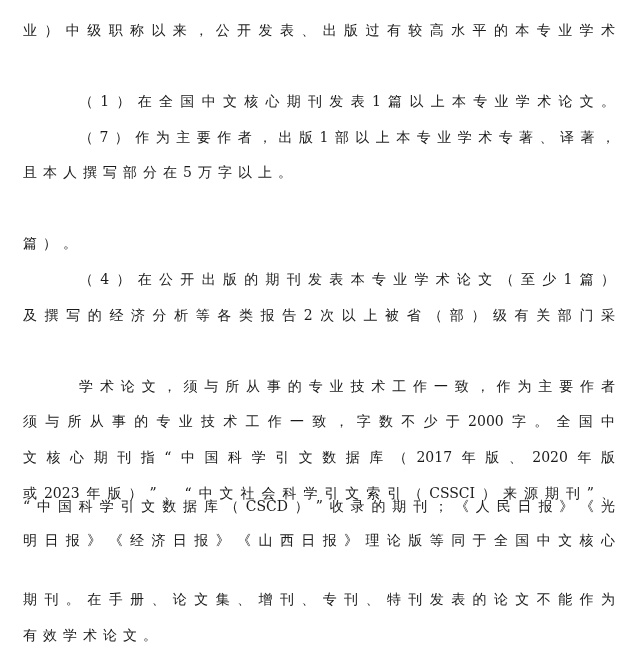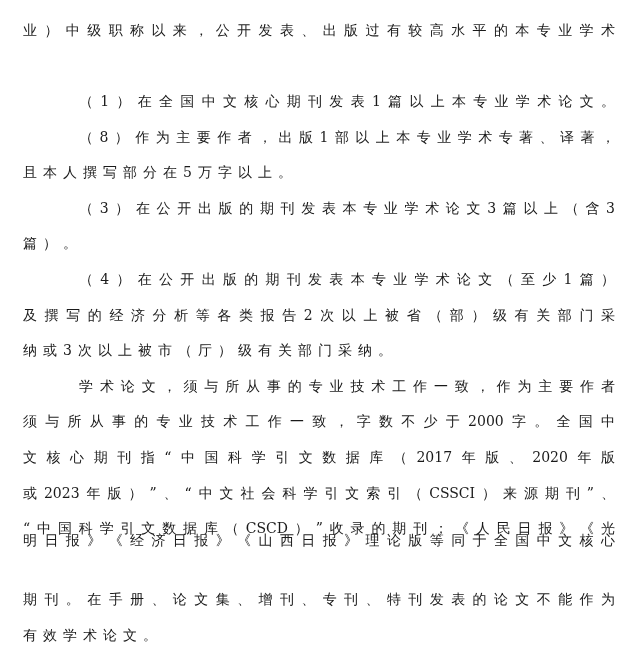--- a/index.html
+++ b/index.html
@@ -43,28 +43,26 @@
       text-align-last: left;
       letter-spacing: 6px;
     }
   </style>
 </head>
 <body>
 
 <div class="page">
   <div class="line" style="top:12px">业）中级职称以来，公开发表、出版过有较高水平的本专业学术</div>
   <div class="line indent" style="top:83px">（1）在全国中文核心期刊发表1篇以上本专业学术论文。</div>
-  <div class="line indent" style="top:119px">（8）作为主要作者，出版1部以上本专业学术专著、译著，</div>
+  <div class="line indent" style="top:119px">（7）作为主要作者，出版1部以上本专业学术专著、译著，</div>
   <div class="line last" style="top:154px">且本人撰写部分在5万字以上。</div>
-  <div class="line indent" style="top:190px">（3）在公开出版的期刊发表本专业学术论文3篇以上（含3</div>
   <div class="line last" style="top:225px">篇）。</div>
   <div class="line indent" style="top:261px">（4）在公开出版的期刊发表本专业学术论文（至少1篇）</div>
   <div class="line" style="top:297px">及撰写的经济分析等各类报告2次以上被省（部）级有关部门采</div>
-  <div class="line last" style="top:332px">纳或3次以上被市（厅）级有关部门采纳。</div>
   <div class="line indent" style="top:368px">学术论文，须与所从事的专业技术工作一致，作为主要作者</div>
   <div class="line" style="top:403px">须与所从事的专业技术工作一致，字数不少于2000字。全国中</div>
   <div class="line" style="top:439px">文核心期刊指“中国科学引文数据库（2017年版、2020年版</div>
   <div class="line" style="top:475px">或2023年版）”、“中文社会科学引文索引（CSSCI）来源期刊”、</div>
-  <div class="line" style="top:510px">“中国科学引文数据库（CSCD）”收录的期刊；《人民日报》《光</div>
+  <div class="line" style="top:488px">“中国科学引文数据库（CSCD）”收录的期刊；《人民日报》《光</div>
   <div class="line" style="top:522px">明日报》《经济日报》《山西日报》理论版等同于全国中文核心</div>
   <div class="line last" style="top:617px">有效学术论文。</div>
   <div class="line" style="top:581px">期刊。在手册、论文集、增刊、专刊、特刊发表的论文不能作为</div>
 </div>
 
 </body></html>

